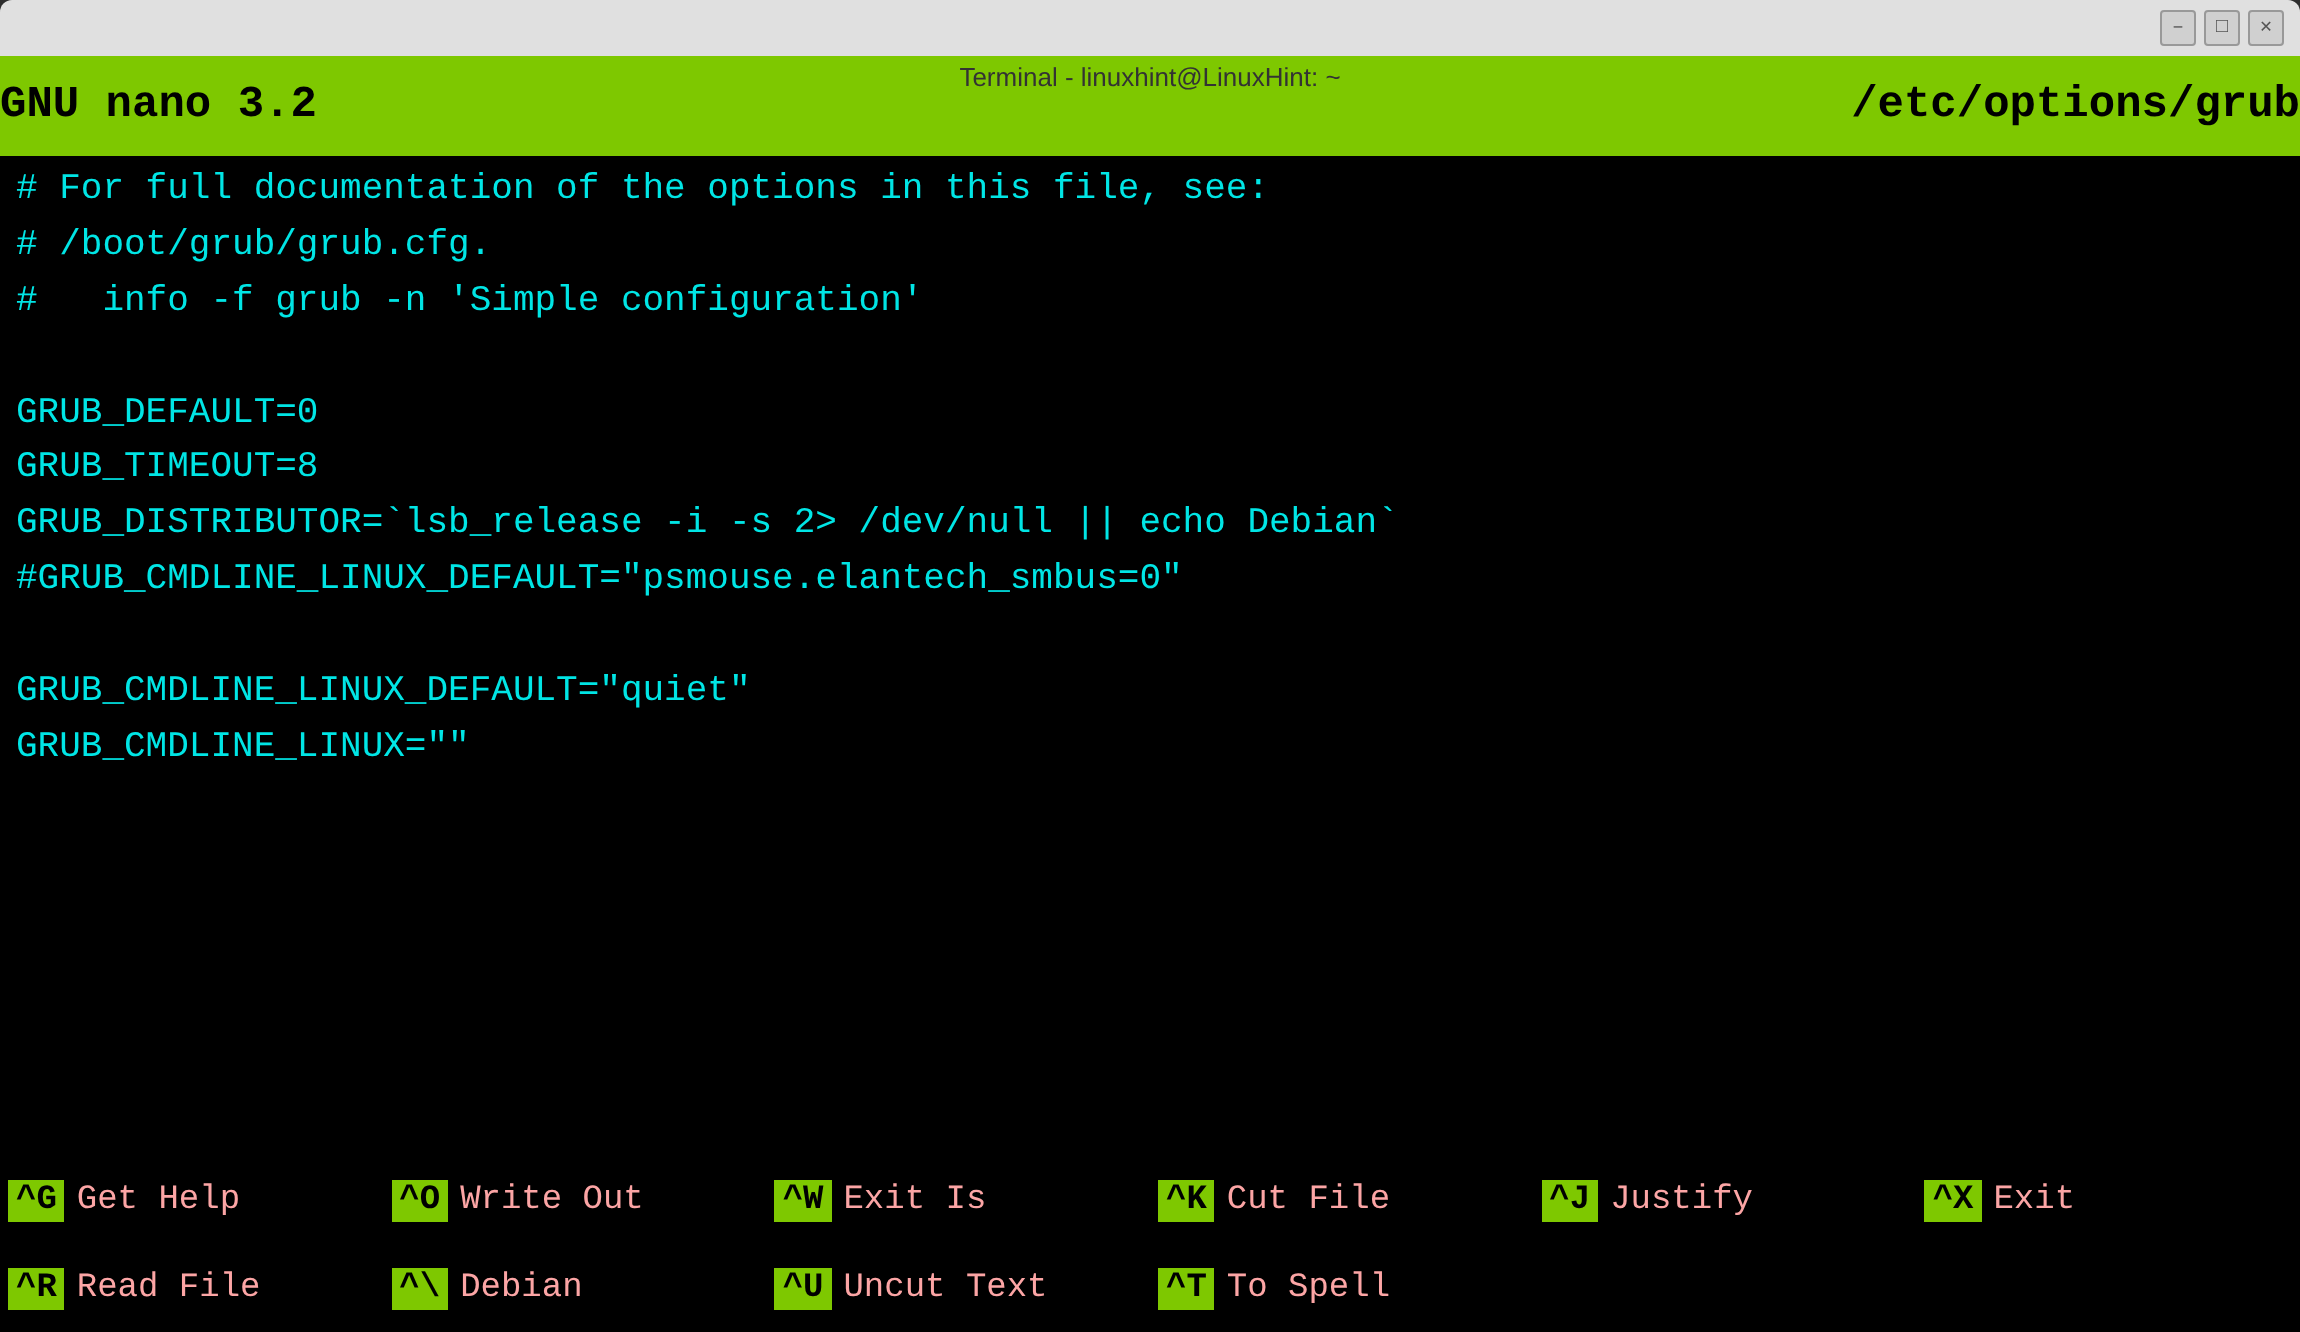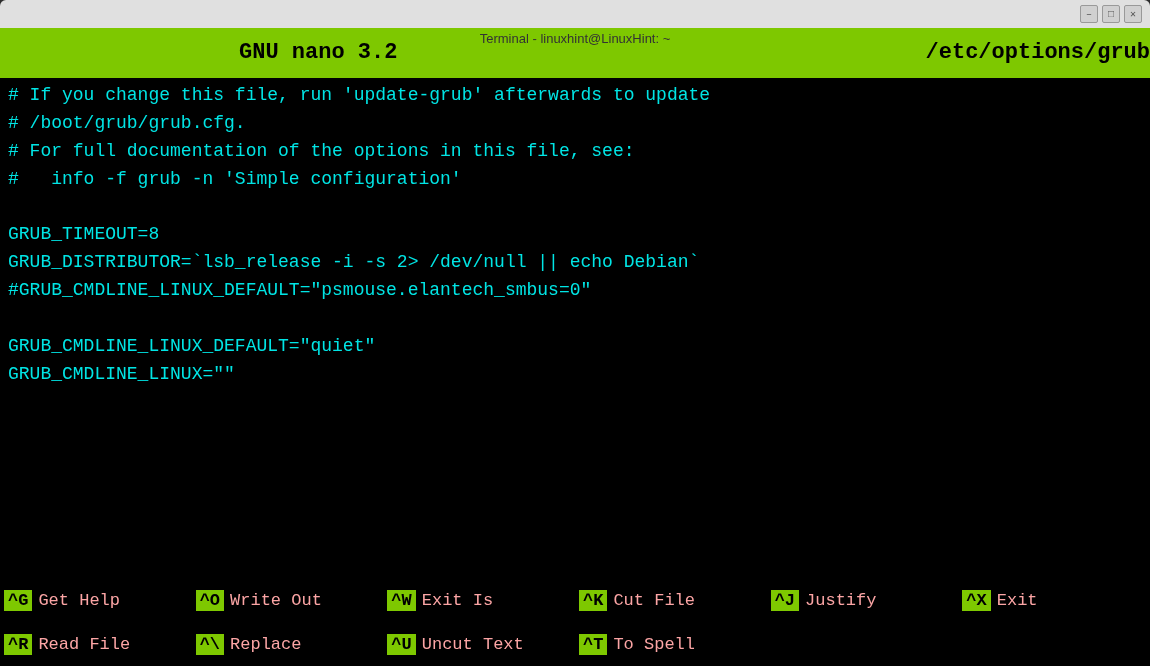--- a/index.html
+++ b/index.html
@@ -64,21 +64,21 @@
       color: #000;
       font-size: 22px;
       font-weight: bold;
       font-family: 'Courier New', Courier, monospace;
       padding: 6px 0;
       text-align: center;
       line-height: 1.3;
       height: 50px;
       display: flex;
       align-items: center;
-      justify-content: flex-end;
+      justify-content: space-between;
     }
 
     
     .editor-content {
       flex: 1;
       background: #000;
       color: #00e5e5;
       font-size: 18px;
       font-family: 'Courier New', Courier, monospace;
       padding: 4px 0 0 0;
@@ -142,25 +142,25 @@
 
 <div class="terminal">
 
   <div class="nano-header">
     <span>GNU nano 3.2</span>
     &nbsp;&nbsp;&nbsp;&nbsp;&nbsp;&nbsp;&nbsp;&nbsp;&nbsp;&nbsp;&nbsp;&nbsp;&nbsp;&nbsp;&nbsp;&nbsp;&nbsp;&nbsp;&nbsp;&nbsp;&nbsp;&nbsp;&nbsp;&nbsp;&nbsp;&nbsp;&nbsp;&nbsp;&nbsp;&nbsp;&nbsp;&nbsp;&nbsp;&nbsp;&nbsp;&nbsp;&nbsp;&nbsp;&nbsp;&nbsp;
     <span>/etc/options/grub</span>
   </div>
 
   <div class="editor-content" id="editor-lines">
-  <div class="editor-line"># If you change this file, run 'update-grub' afterwards to update</div>
+      <div class="editor-line"># For full documentation of the options in this file, see:</div>
       <div class="editor-line"># /boot/grub/grub.cfg.</div>
-      <div class="editor-line"># For full documentation of the options in this file, see:</div>
       <div class="editor-line">#   info -f grub -n 'Simple configuration'</div>
       <div class="editor-line empty"> </div>
+      <div class="editor-line">GRUB_DEFAULT=0</div>
       <div class="editor-line">GRUB_TIMEOUT=8</div>
       <div class="editor-line">GRUB_DISTRIBUTOR=`lsb_release -i -s 2&gt; /dev/null || echo Debian`</div>
       <div class="editor-line">#GRUB_CMDLINE_LINUX_DEFAULT="psmouse.elantech_smbus=0"</div>
       <div class="editor-line empty"> </div>
       <div class="editor-line">GRUB_CMDLINE_LINUX_DEFAULT="quiet"</div>
       <div class="editor-line">GRUB_CMDLINE_LINUX=""</div>
       <div class="editor-line empty"> </div>
     </div>
 
   <div class="nano-footer" id="shortcut-bar">
@@ -187,21 +187,21 @@
       <div class="shortcut-item">
         <span class="shortcut-key">^X</span>
         <span class="shortcut-label">Exit</span>
       </div>
       <div class="shortcut-item">
         <span class="shortcut-key">^R</span>
         <span class="shortcut-label">Read File</span>
       </div>
       <div class="shortcut-item">
         <span class="shortcut-key">^\</span>
-        <span class="shortcut-label">Replace</span>
+        <span class="shortcut-label">Debian</span>
       </div>
       <div class="shortcut-item">
         <span class="shortcut-key">^U</span>
         <span class="shortcut-label">Uncut Text</span>
       </div>
       <div class="shortcut-item">
         <span class="shortcut-key">^T</span>
         <span class="shortcut-label">To Spell</span>
       </div>
     </div>

